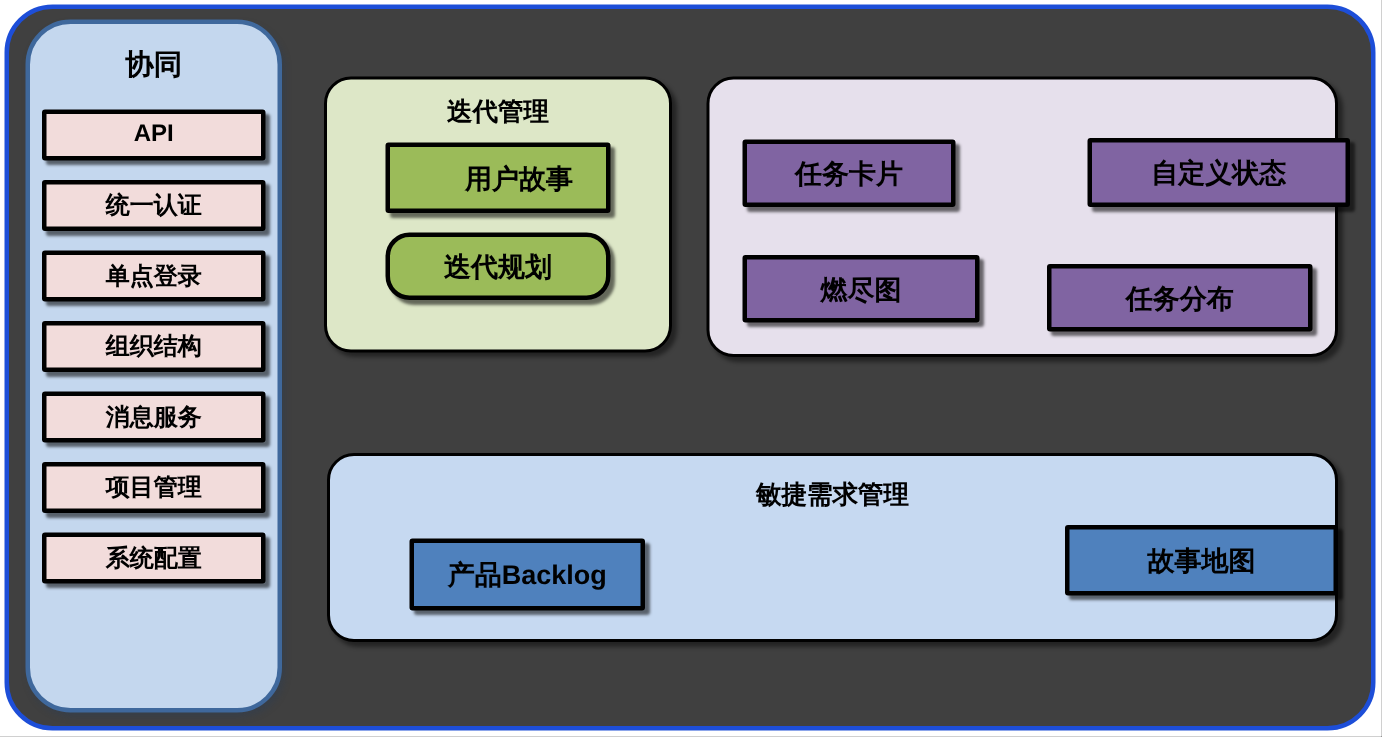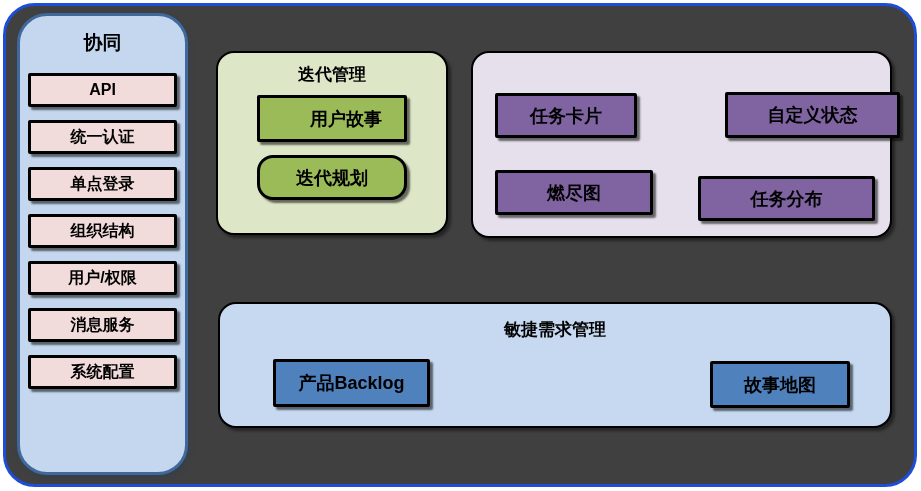--- a/index.html
+++ b/index.html
@@ -103,36 +103,36 @@
   
   .panel-requirements {
     left: 212px; top: 296px;
     width: 674px; height: 126px;
     background: #c6d9f1;
   }
   .panel-requirements .panel-title { padding-top: 14px; }
   .blue-box { background: #4f81bd; }
   .pos-r1 { left: 53px;  top: 55px; width: 157px; height: 48px; }
   .pos-r2 { left: 272px; top: 54px; width: 150px; height: 46px; }
-  .pos-r3 { left: 490px; top: 57px; width: 140px; height: 47px; }
+  .pos-r3 { left: 490px; top: 46px; width: 182px; height: 47px; }
 </style>
 </head>
 <body>
 
 <div class="canvas">
 
   <section class="sidebar">
     <div class="sidebar-title">协同</div>
     <div class="sidebar-boxes">
       <div class="pink-box">API</div>
       <div class="pink-box">统一认证</div>
       <div class="pink-box">单点登录</div>
       <div class="pink-box">组织结构</div>
-      <div class="pink-box">用户/权限</div>
       <div class="pink-box">消息服务</div>
+      <div class="pink-box">项目管理</div>
       <div class="pink-box">系统配置</div>
     </div>
   </section>
 
   <section class="panel panel-iteration">
     <div class="panel-title">迭代管理</div>
     <div class="box green-box pos-g1">用户故事</div>
     <div class="box green-box pos-g2">迭代规划</div>
   </section>
 

